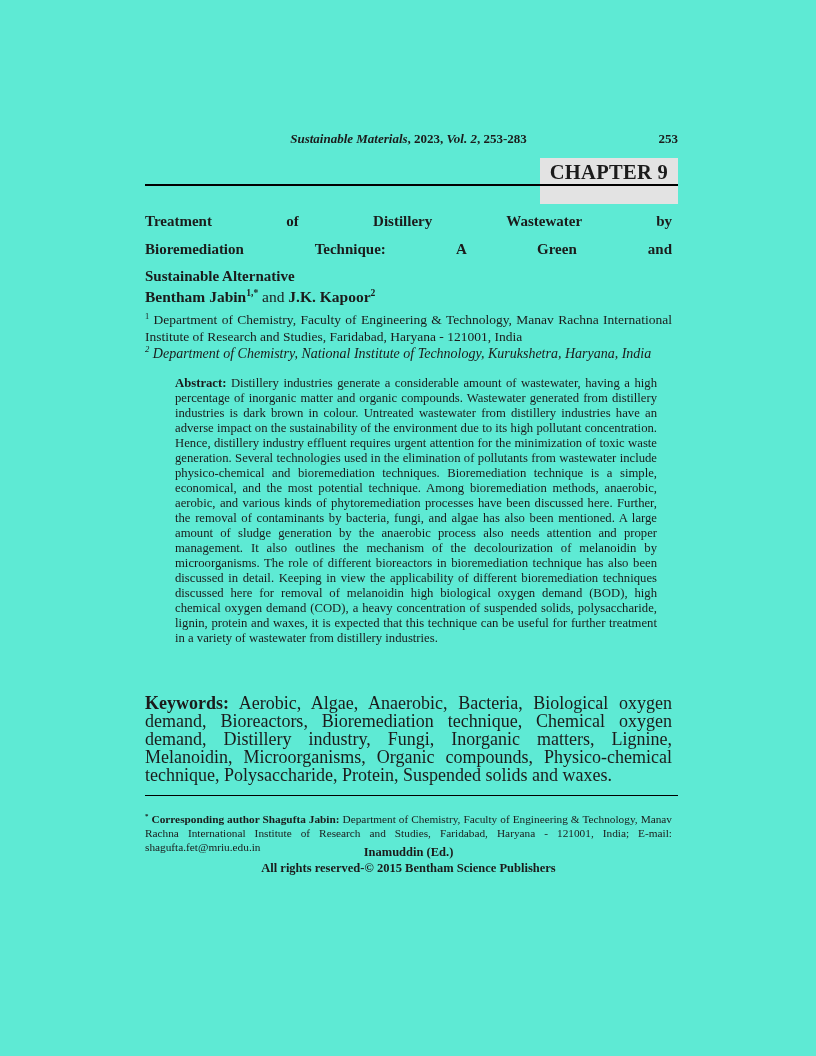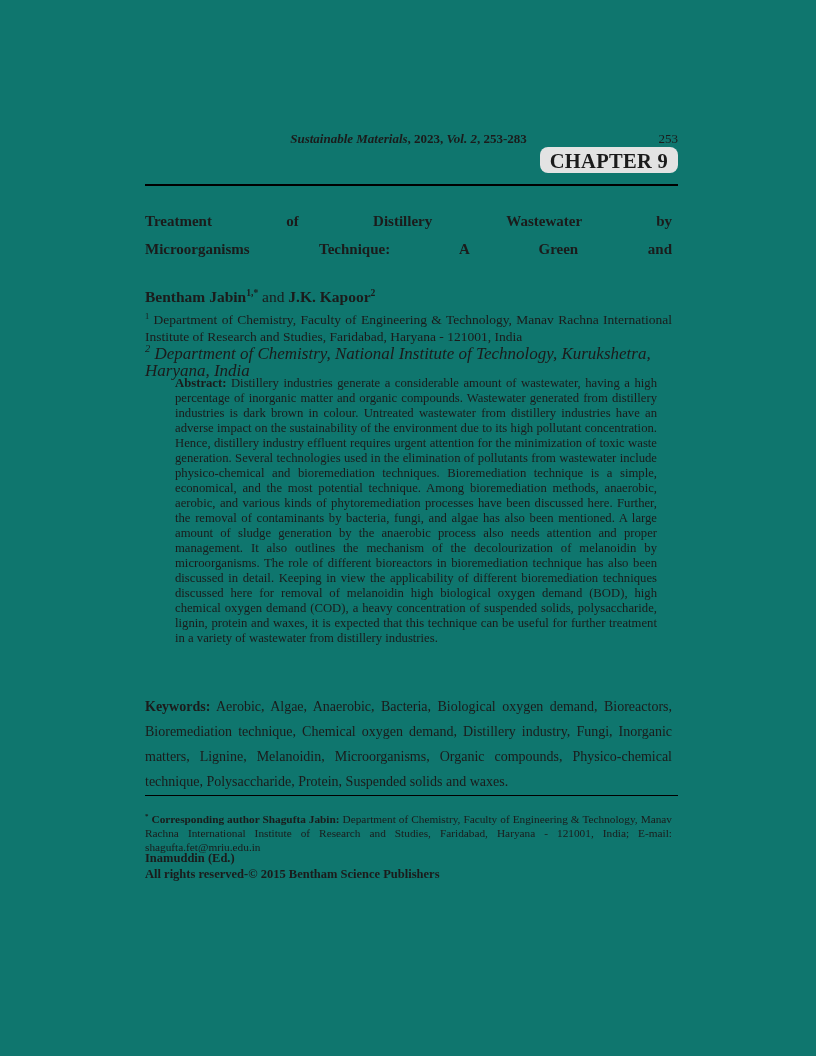--- a/index.html
+++ b/index.html
@@ -1,41 +1,40 @@
 <!DOCTYPE html>
 <html><head>
 <meta charset="utf-8">
 <style>
   html, body { margin: 0; padding: 0; background: #ffffff; }
   .page {
     position: relative;
     width: 816px;
     height: 1056px;
-    background: #0f766e;
+    background: #5eead4;
     font-family: "Liberation Serif", serif;
     color: #1b1b1b;
     overflow: hidden;
   }
   
   .header-journal {
     position: absolute; left: 145px; top: 131px; width: 527px;
     text-align: center; font-size: 13px; font-weight: bold;
   }
   .header-journal .it { font-style: italic; }
   .page-number {
     position: absolute; right: 138px; top: 131px;
-    font-size: 13px; font-weight: normal;
+    font-size: 13px; font-weight: bold;
   }
   .chapter-badge {
-    position: absolute; top: 147px; right: 138px;
+    position: absolute; top: 158px; right: 138px;
     background: #e3e3e3;
     font-size: 20.5px; font-weight: bold;
-    padding: 3px 10px 0 10px;
+    padding: 3px 10px 20px 10px;
     letter-spacing: 0.3px;
-    border-radius: 8px;
   }
   .head-rule {
     position: absolute; left: 145px; top: 184px; width: 533px;
     height: 2px; background: #000;
   }
   
   .title-block {
     position: absolute; left: 145px; top: 208px; width: 527px;
     font-size: 15px; font-weight: bold; line-height: 27.6px;
   }
@@ -48,66 +47,66 @@
   .authors-line .nm { font-weight: bold; }
   sup { font-size: 62%; line-height: 0; }
   
   .affiliation-1 {
     position: absolute; left: 145px; top: 312px; width: 527px;
     font-size: 13.5px; line-height: 16.8px;
     text-align: justify;
   }
   .affiliation-2 {
     position: absolute; left: 145px; top: 346px; width: 527px;
-    font-size: 17px; font-style: italic; line-height: 16.8px;
+    font-size: 14px; font-style: italic; line-height: 16.8px;
   }
   
   .abstract-block {
     position: absolute; left: 175px; top: 376px; width: 482px;
     font-size: 12.7px; line-height: 15px; text-align: justify;
   }
   .bold { font-weight: bold; }
   
   .keywords-block {
     position: absolute; left: 145px; top: 694px; width: 527px;
-    font-size: 14px; line-height: 25px; text-align: justify;
+    font-size: 18px; line-height: 18px; text-align: justify;
   }
   
   .footnote-rule {
     position: absolute; left: 145px; top: 795px; width: 533px;
     height: 1px; background: #000;
   }
   .footnote-block {
     position: absolute; left: 145px; top: 801px; width: 527px;
     font-size: 11.3px; line-height: 13.8px; text-align: justify; margin-top: 12px;
   }
   
   .publisher-block {
     position: absolute; left: 145px; top: 845px; width: 527px;
-    font-size: 12.5px; font-weight: bold;
+    text-align: center; font-size: 12.5px; font-weight: bold;
     line-height: 15.5px;
-    margin-top: 6px;
   }
 </style>
 </head>
 <body>
 
 <div class="page">
 
   <div class="header-journal">
     <span class="it">Sustainable Materials</span><span>, 2023, </span><span class="it">Vol. 2</span><span>, 253-283</span>
   </div>
   <div class="page-number">253</div>
 
   <div class="chapter-badge">CHAPTER 9</div>
   <div class="head-rule"></div>
 
   <div class="title-block">
     <div class="title-line-justify">Treatment of Distillery Wastewater by</div>
-    <div class="title-line-justify">Microorganisms Technique: A Green and</div>
+    <div class="title-line-justify">Bioremediation Technique: A Green and</div>
+    <div>Sustainable Alternative</div>
   </div>
 
   <div class="authors-line">
     <span class="nm">Bentham Jabin</span><sup class="nm">1,*</sup><span> and </span><span class="nm">J.K. Kapoor</span><sup class="nm">2</sup>
   </div>
 
   <div class="affiliation-1">
     <sup>1</sup><span> Department of Chemistry, Faculty of Engineering &amp; Technology, Manav Rachna International Institute of Research and Studies, Faridabad, Haryana - 121001, India</span>
   </div>
   <div class="affiliation-2">

